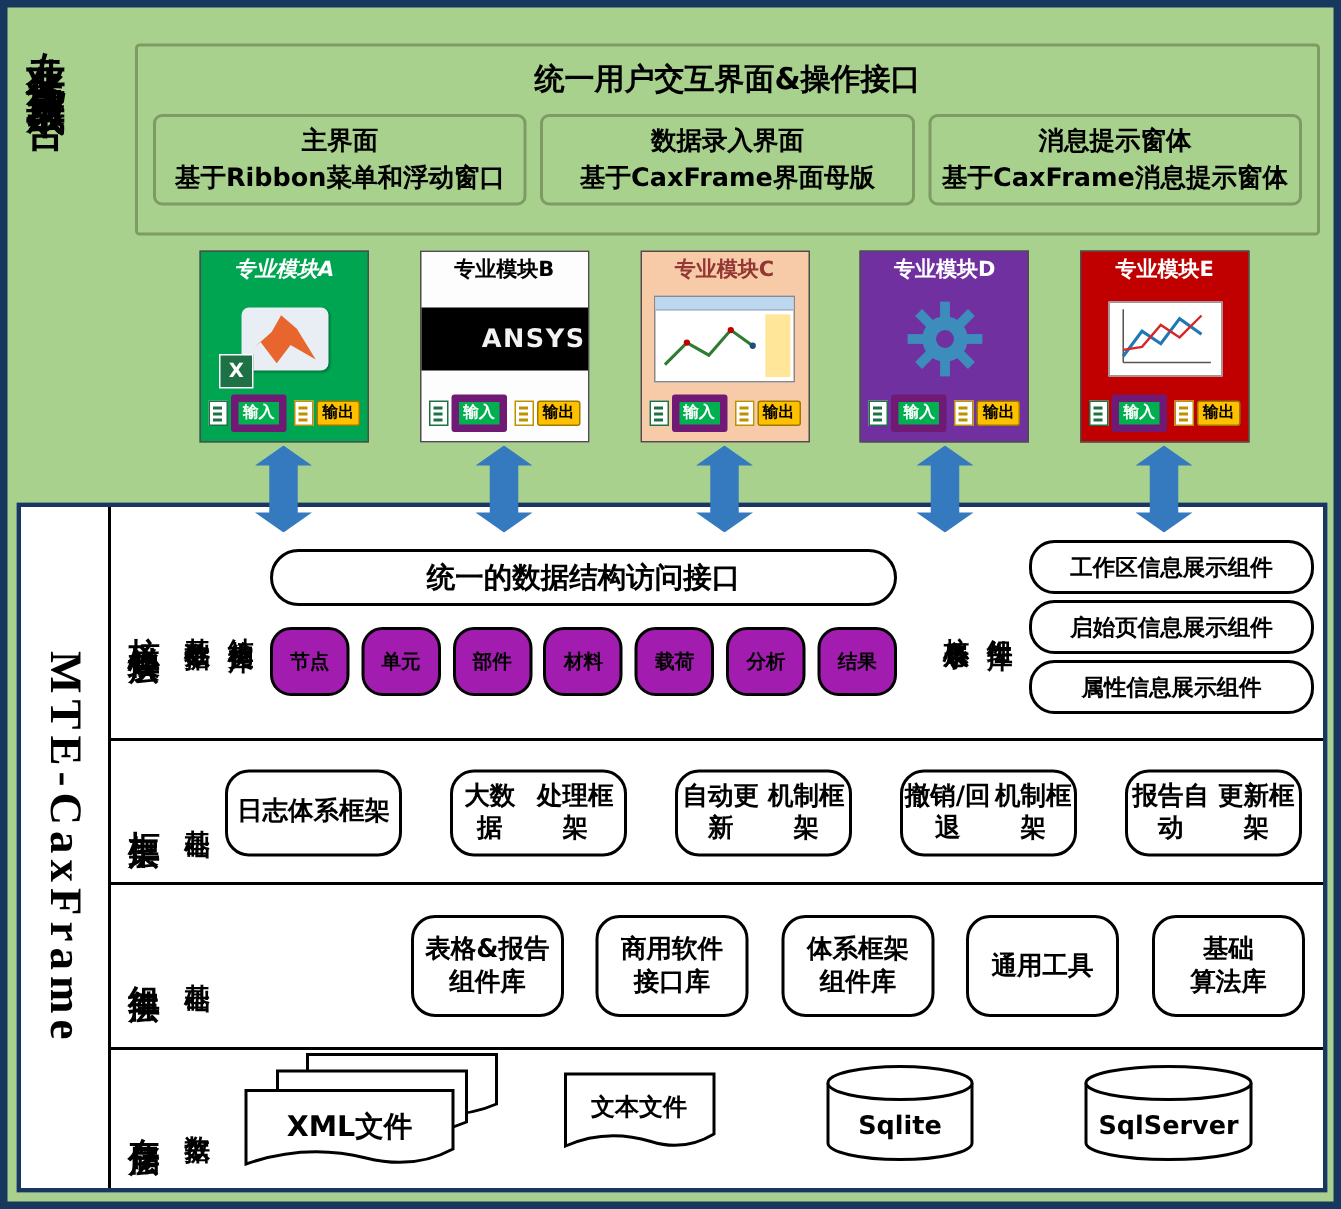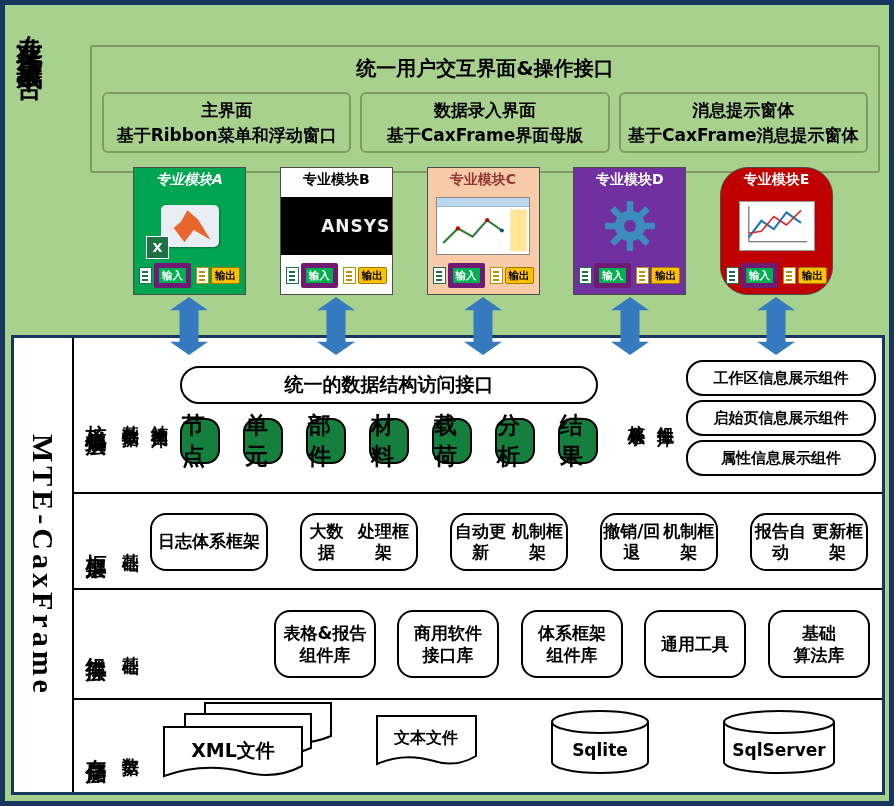--- a/index.html
+++ b/index.html
@@ -11,48 +11,48 @@
   html,body{margin:0;padding:0;background:#fff;}
   .page{position:relative;width:894px;height:806px;box-sizing:border-box;
     border:5px solid var(--navy);background:var(--green);overflow:hidden;
     font-family:"DejaVu Sans","Liberation Sans",sans-serif;color:#000;}
 
   
   .platform-title{position:absolute;left:8px;top:8px;writing-mode:vertical-rl;
     text-orientation:upright;font-size:26px;font-weight:bold;letter-spacing:5px;}
 
   
-  .ui-box{position:absolute;left:85px;top:40px;width:790px;height:128px;box-sizing:border-box;
+  .ui-box{position:absolute;left:85px;top:24px;width:790px;height:128px;box-sizing:border-box;
     background:var(--green);border:2px solid #7E9B63;border-radius:3px;}
   .ui-box-title{text-align:center;font-size:20px;font-weight:bold;margin-top:8px;}
   .ui-items{display:flex;gap:9px;padding:10px 10px 0;}
   .ui-item{flex:1;border:2px solid #7E9B63;border-radius:6px;background:var(--green);
     text-align:center;font-weight:bold;font-size:17px;line-height:1.45;padding:4px 0;}
 
   
   .modules{position:absolute;left:128px;top:162px;width:700px;height:128px;
     display:flex;justify-content:space-between;}
   .module{width:113px;height:128px;box-sizing:border-box;border:1px solid #4d4d4d;
     display:flex;flex-direction:column;align-items:center;}
   .module-title{font-size:14px;font-weight:bold;margin-top:3px;}
   .module-art{flex:1;display:flex;align-items:center;justify-content:center;width:100%;position:relative;}
   .module-a{background:var(--module-a);} .module-a .module-title{color:#fff;font-style:italic;}
   .module-b{background:var(--module-b);} .module-b .module-title{color:#000;}
   .module-c{background:var(--module-c);justify-content:flex-end;} .module-c .module-title{color:#943634;}
   .module-d{background:var(--module-d);} .module-d .module-title{color:#fff;}
-  .module-e{background:var(--module-e);border-radius:28px;} .module-e .module-title{color:#fff;}
+  .module-e{background:var(--module-e);} .module-e .module-title{color:#fff;}
 
   .matlab-card{width:58px;height:42px;background:#E8EEF4;border-radius:5px;position:relative;
     box-shadow:1px 1px 2px rgba(0,0,0,.35);}
   .matlab-blob{position:absolute;inset:5px 8px;background:#E8652D;
     clip-path:polygon(45% 0%,70% 28%,100% 92%,60% 62%,38% 100%,12% 55%,0% 70%,30% 35%);}
   .excel-badge{position:absolute;left:12px;bottom:4px;width:21px;height:21px;background:#1E7145;
     color:#fff;font-size:13px;font-weight:bold;display:flex;align-items:center;justify-content:center;
     border:1px solid #fff;}
-  .ansys-box{width:90px;height:58px;background:#000;color:#F2F2F2;display:flex;align-items:center;
+  .ansys-box{width:90px;height:42px;background:#000;color:#F2F2F2;display:flex;align-items:center;
     justify-content:center;font-weight:bold;font-size:17px;letter-spacing:1px;padding-left:39px;}
   .wb-shot{width:94px;height:58px;background:#fff;border:1px solid #8a8a8a;display:flex;
     flex-direction:column;box-sizing:border-box;}
   .wb-titlebar{height:8px;background:#BDD7EE;border-bottom:1px solid #9FB6CC;}
   .wb-body{flex:1;width:100%;}
   .gear-svg{display:block;}
   .chart-shot{width:76px;height:50px;background:#fff;border:1px solid #999;box-sizing:border-box;}
 
   .io-row{width:100%;display:flex;justify-content:space-evenly;align-items:center;padding-bottom:6px;}
   .io-group{display:flex;align-items:center;gap:2px;}
@@ -87,22 +87,22 @@
   .layer-label{position:absolute;left:0;top:0;height:100%;display:flex;align-items:center;
     gap:10px;padding-left:8px;}
   .layer-name{writing-mode:vertical-rl;text-orientation:upright;font-size:21px;font-weight:bold;letter-spacing:3px;}
   .sub-cols{display:flex;gap:6px;align-items:center;}
   .sub-col{writing-mode:vertical-rl;text-orientation:upright;font-size:17px;font-weight:bold;letter-spacing:2px;}
 
   .iface-box{position:absolute;left:106px;top:28px;width:418px;height:38px;border:2px solid #000;
     border-radius:19px;background:#fff;display:flex;align-items:center;justify-content:center;
     font-size:19px;font-weight:bold;box-sizing:border-box;}
   .entities{position:absolute;left:106px;top:80px;width:418px;display:flex;justify-content:space-between;}
-  .entity{width:40px;height:46px;border:2px solid #000;border-radius:14px;background:#15803d;
-    display:flex;align-items:center;justify-content:center;font-size:23px;font-weight:bold;box-sizing:border-box;}
+  .entity{width:53px;height:46px;border:2px solid #000;border-radius:14px;background:#a21caf;
+    display:flex;align-items:center;justify-content:center;font-size:13px;font-weight:bold;box-sizing:border-box;}
   .r-label{position:absolute;left:552px;top:0;height:100%;display:flex;align-items:center;gap:6px;}
   .display-boxes{position:absolute;left:612px;top:0;width:190px;height:100%;}
   .display-box{position:absolute;left:0;width:100%;height:36px;border:2px solid #000;border-radius:17px;
     background:#fff;display:flex;align-items:center;justify-content:center;font-size:15px;
     font-weight:bold;box-sizing:border-box;}
   .db-0{top:22px}.db-1{top:62px}.db-2{top:102px}
 
   .fbox{position:absolute;top:19px;width:118px;height:58px;border:2px solid #000;border-radius:16px;
     background:#fff;display:flex;flex-direction:row;align-items:center;justify-content:center;
     font-size:17px;font-weight:bold;line-height:1.25;box-sizing:border-box;text-align:center;}

